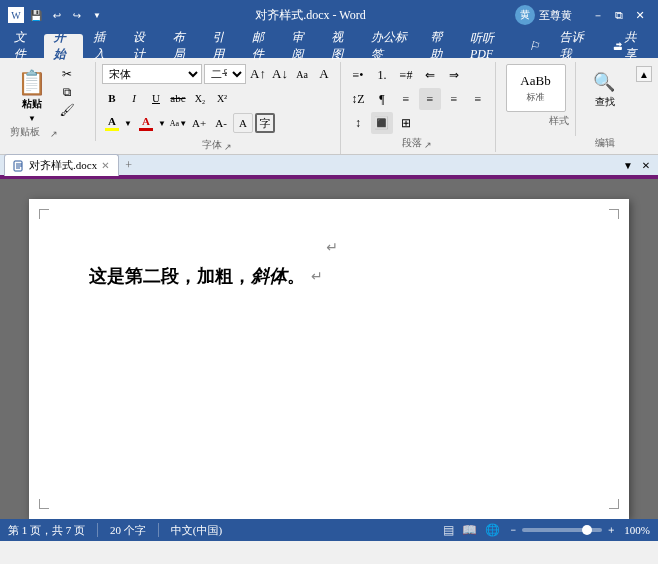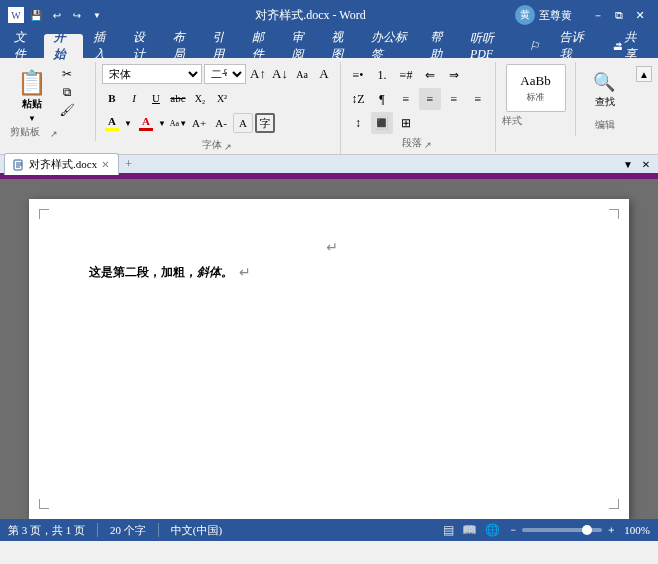--- a/index.html
+++ b/index.html
@@ -110,21 +110,21 @@
 
     
     .group-expand { width: 10px; height: 10px; font-size: 9px; color: #666; cursor: pointer; align-self: flex-end; margin-bottom: 2px; }
 
     
     .tab-bar {
       background: #dde8f3;
       height: 24px;
       display: flex;
       align-items: center;
-      border-bottom: 6px solid #701a75;
+      border-bottom: 4px solid #701a75;
       padding: 0 4px;
     }
     .doc-tab {
       height: 22px; padding: 0 8px;
       display: flex; align-items: center; gap: 4px;
       font-size: 11px; background: white;
       border: 1px solid #b0b8c8; border-bottom: none;
       cursor: pointer; border-radius: 3px 3px 0 0;
     }
     .tab-close { font-size: 10px; color: #888; cursor: pointer; }
@@ -163,21 +163,21 @@
       font-size: 18px;
       text-align: center;
       border: 2px solid #cc0000;
       display: inline-block;
       padding: 2px 4px;
       margin-bottom: 6px;
       font-family: 'SimSun', '宋体', serif;
     }
     .para1-line { display: flex; align-items: center; justify-content: center; margin-bottom: 8px; }
     .para2 {
-      font-size: 12px;
+      font-size: 18px;
       font-family: 'SimSun', '宋体', serif;
     }
     .para2-line { display: flex; align-items: center; margin-top: 4px; }
     .return-mark { color: #888; font-size: 14px; margin-left: 4px; }
     .bold-text { font-weight: bold; }
     .italic-text { font-style: italic; }
 
     
     .status-bar {
       background: #2b579a;
@@ -348,33 +348,33 @@
     </div>
   </div>
 
   <div class="ribbon-group" style="padding:2px 6px 0 6px;min-width:80px;">
     <div style="display:flex;flex-direction:column;align-items:center;gap:2px;">
       <div class="large-btn" style="width:60px;height:48px;border:1px solid #c0c0c0;background:white;font-size:12px;">
         <div style="font-size:13px;font-family:'SimSun',serif;">AaBb</div>
         <div style="font-size:9px;color:#555;">标准</div>
       </div>
     </div>
-    <div style="display:flex;align-items:center;justify-content:flex-start;gap:2px;">
+    <div style="display:flex;align-items:center;justify-content:flex-end;gap:2px;">
       <div class="ribbon-group-label">样式</div>
     </div>
   </div>
 
   <div class="ribbon-group" style="padding:2px 6px 0 6px;min-width:50px;border-right:none;">
     <div style="display:flex;flex-direction:column;align-items:center;gap:2px;">
       <div class="large-btn" style="width:46px;height:52px;font-size:11px;">
         <div style="font-size:18px;">🔍</div>
         <div style="font-size:10px;">查找</div>
       </div>
     </div>
-    <div style="display:flex;align-items:center;justify-content:center;gap:2px;">
+    <div style="display:flex;align-items:center;justify-content:center;gap:2px;margin-top:18px;">
       <div class="ribbon-group-label">编辑</div>
     </div>
   </div>
 
   <div style="margin-left:auto;display:flex;flex-direction:column;justify-content:flex-start;padding-top:4px;">
     <div style="width:16px;height:16px;display:flex;align-items:center;justify-content:center;font-size:10px;cursor:pointer;border:1px solid #c0c0c0;background:#f5f5f5;">▲</div>
   </div>
 </div>
 
 <div class="tab-bar">
@@ -408,21 +408,21 @@
     <div class="para2-line">
       <span class="para2 bold-text">这是第二段，加粗，</span>
         <span class="para2 bold-text italic-text">斜体</span>
         <span class="para2 bold-text">。</span>
       <span class="return-mark" style="margin-left:6px;">↵</span>
     </div>
   </div>
 </div>
 
 <div class="status-bar">
-  <span>第 3 页，共 1 页</span>
+  <span>第 1 页，共 7 页</span>
   <div class="status-sep"></div>
   <span>20 个字</span>
   <div class="status-sep"></div>
   <span>中文(中国)</span>
   <div class="status-right">
     <div class="status-icon">▤</div>
     <div class="status-icon">📖</div>
     <div class="status-icon">🌐</div>
     <div class="zoom-slider">
       <span style="font-size:10px;">－</span>

